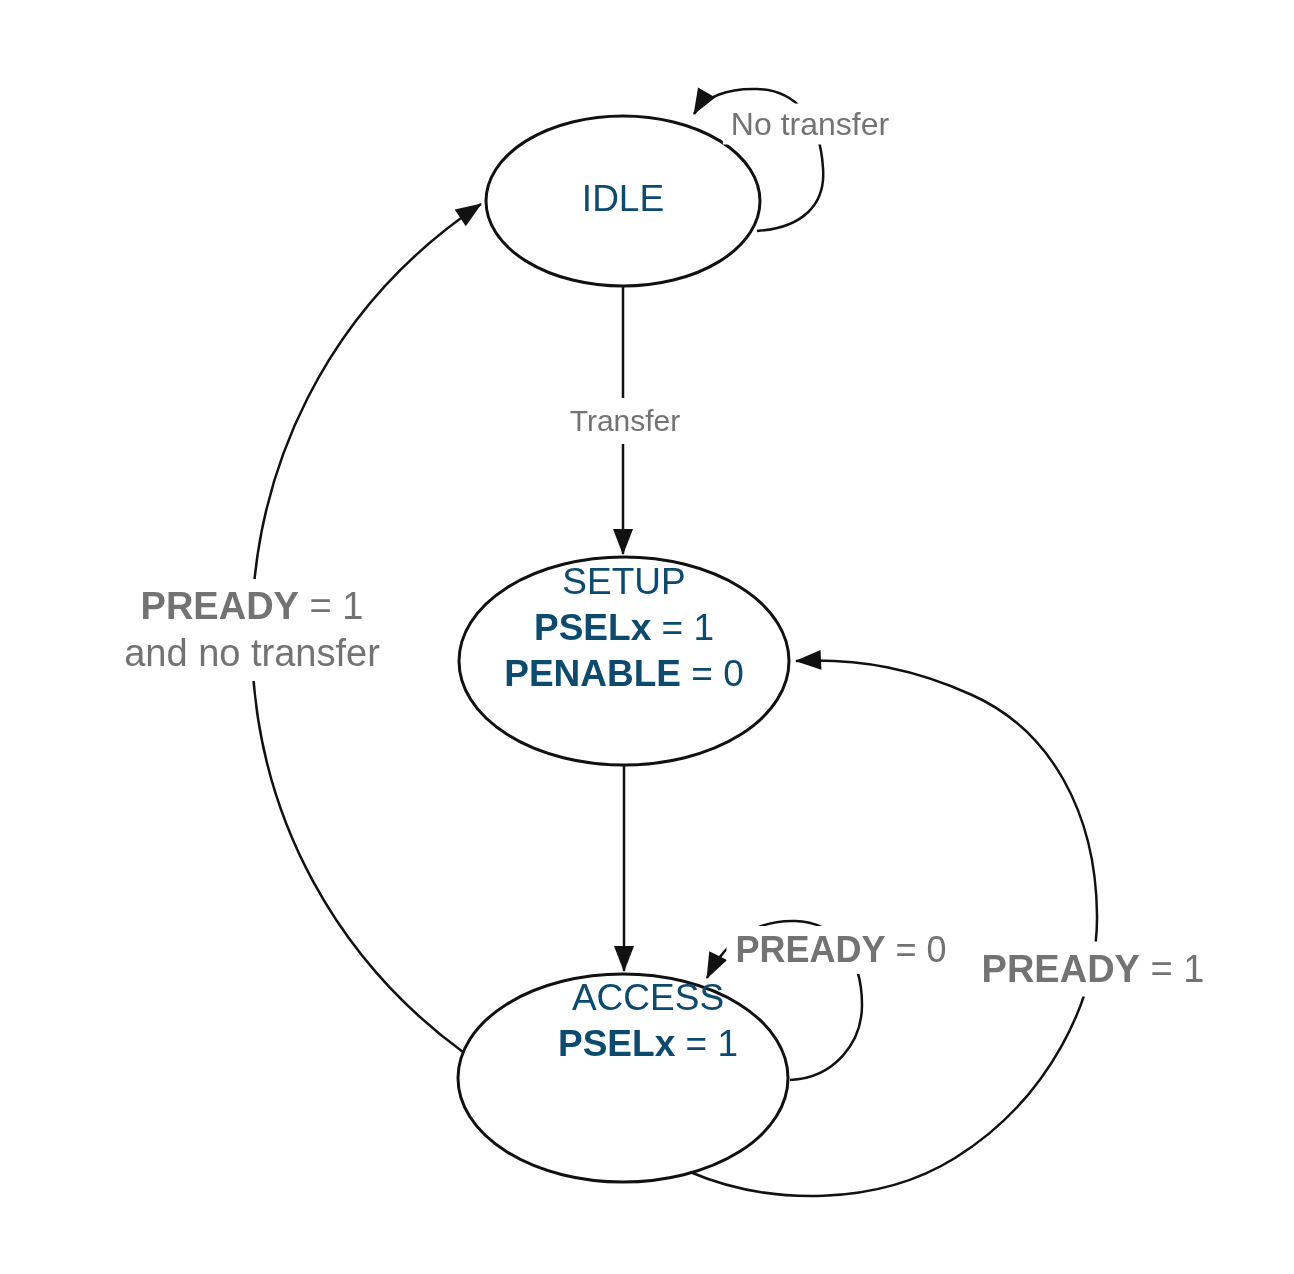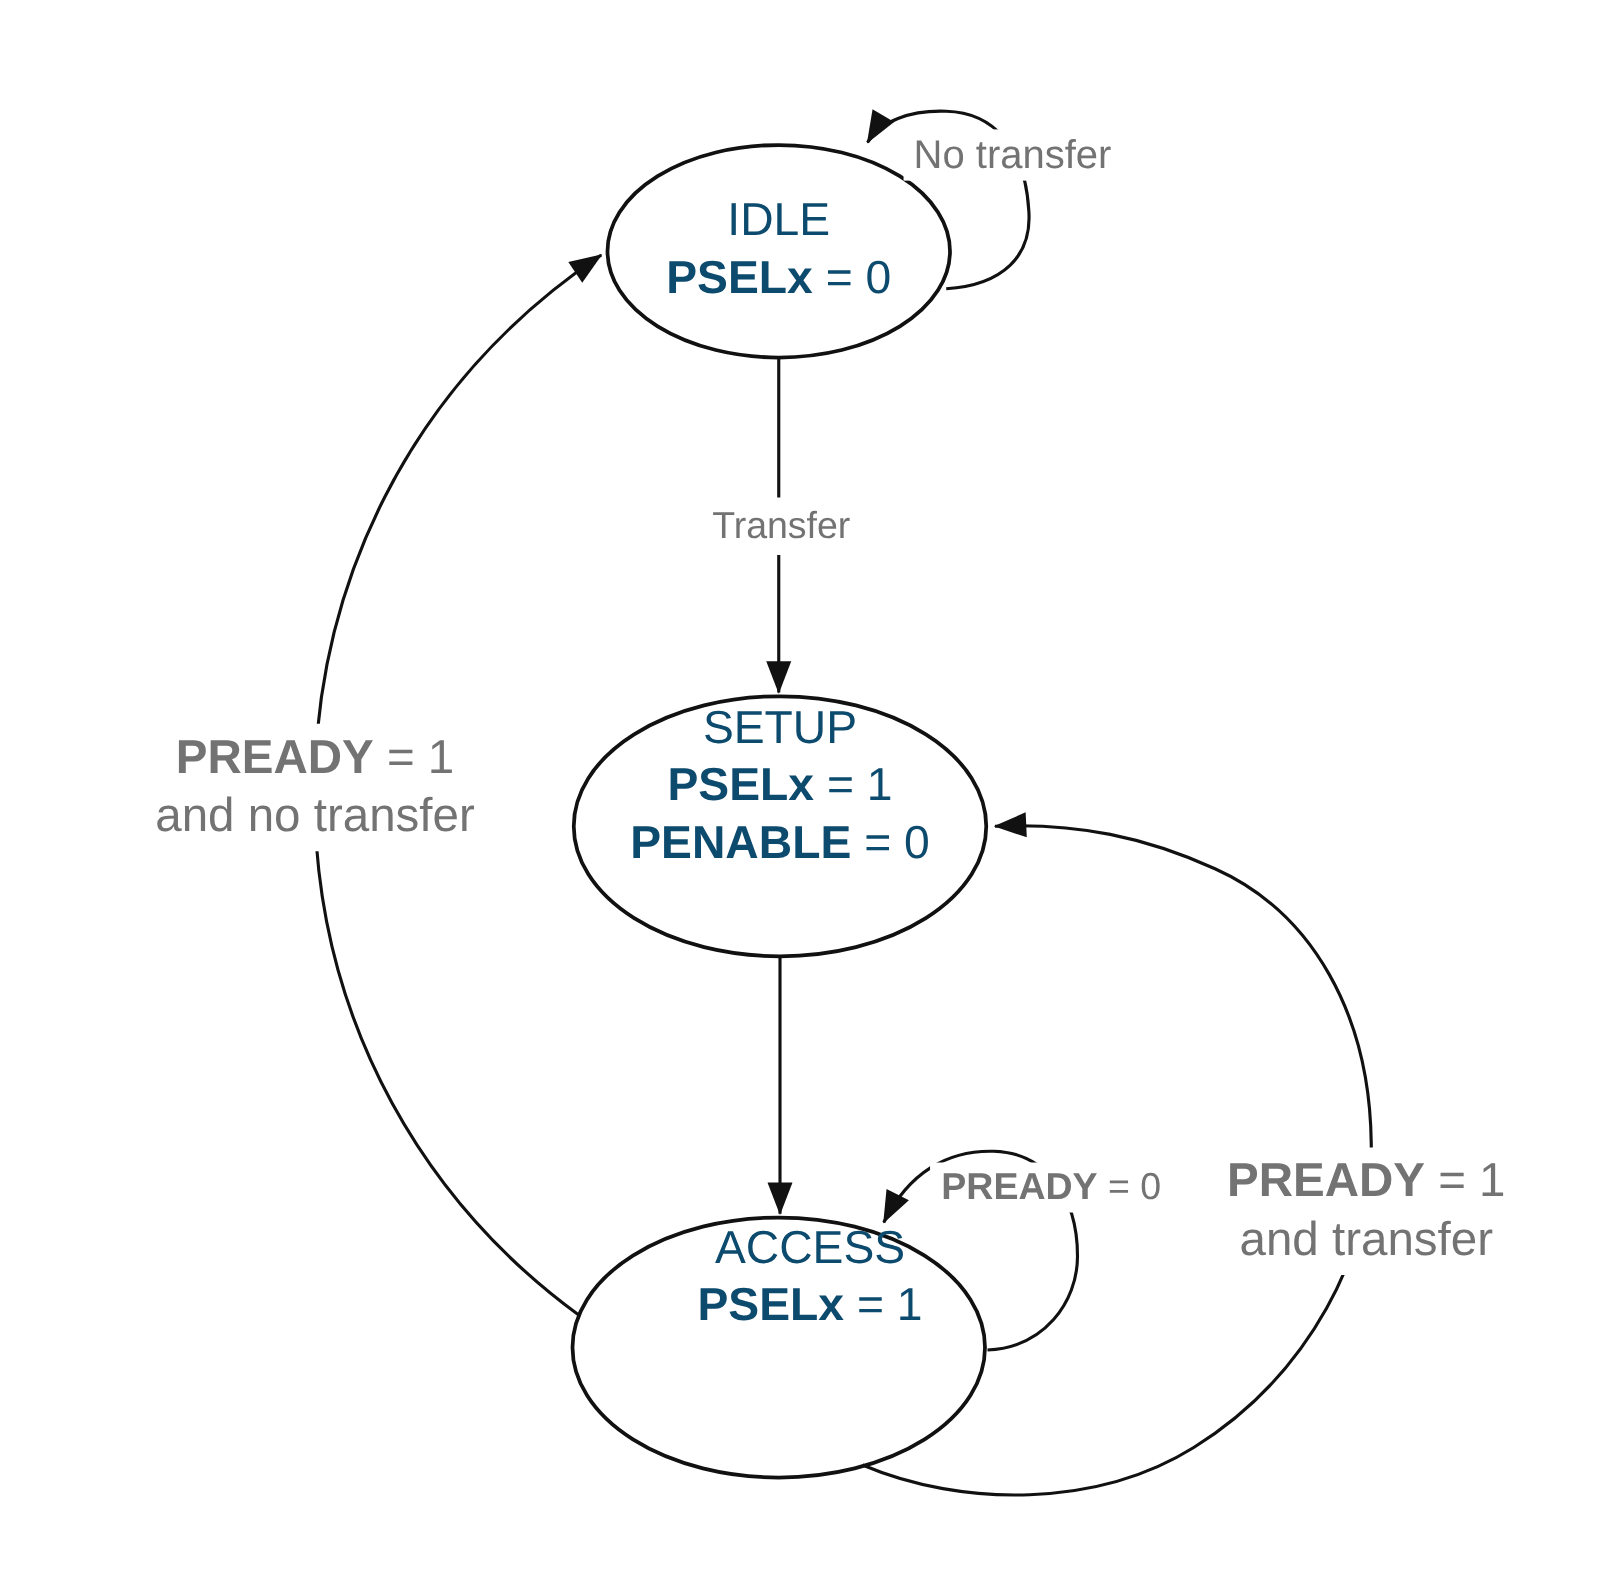--- a/index.html
+++ b/index.html
@@ -37,21 +37,21 @@
   .edge-label {
     position: absolute;
     transform: translate(-50%, -50%);
     text-align: center;
     white-space: nowrap;
     background: #ffffff;
     color: #737373;
   }
   .lbl-no-transfer { left: 810px; top: 124px; font-size: 32px; padding: 2px 8px; }
   .lbl-transfer    { left: 625px; top: 421px; font-size: 30px; padding: 6px 10px; }
-  .lbl-pready0     { left: 841px; top: 950px; font-size: 30px; padding: 3px 9px; }
+  .lbl-pready0     { left: 841px; top: 950px; font-size: 36px; padding: 3px 9px; }
   .lbl-access-idle {
     left: 252px; top: 630px;
     font-size: 38px; line-height: 47px; padding: 4px 12px;
   }
   .lbl-access-setup {
     left: 1093px; top: 969px;
     font-size: 38px; line-height: 47px; padding: 4px 12px;
   }
   .pos-idle   { left: 623px; top: 199px; }
   .pos-setup  { left: 624px; top: 628px; }
@@ -81,21 +81,20 @@
 
     <path d="M 790 1080 C 835 1078, 862 1042, 862 1005 C 862 955, 835 922, 795 921 C 758 920, 727 938, 707 978" fill="none" stroke="#111111" stroke-width="2.5" marker-end="url(#ah)"></path>
 
     <path d="M 463 1052 C 340 962, 258 822, 252 655 C 246 470, 330 305, 481 204" fill="none" stroke="#111111" stroke-width="2.5" marker-end="url(#ah)"></path>
 
     <path d="M 690 1172 C 770 1206, 878 1206, 955 1158 C 1048 1100, 1098 1000, 1097 915 C 1096 812, 1050 730, 972 695 C 917 670, 862 658, 796 661" fill="none" stroke="#111111" stroke-width="2.5" marker-end="url(#ah)"></path>
   </svg>
 
   <div class="state-label pos-idle">
     <div>IDLE</div>
-    <div><span class="b">PSELx</span><span> = 0</span></div>
   </div>
 
   <div class="state-label pos-setup">
     <div>SETUP</div>
     <div><span class="b">PSELx</span><span> = 1</span></div>
     <div><span class="b">PENABLE</span><span> = 0</span></div>
   </div>
 
   <div class="state-label pos-access">
     <div>ACCESS</div>
@@ -108,16 +107,15 @@
 
   <div class="edge-label lbl-pready0"><span class="b">PREADY</span><span> = 0</span></div>
 
   <div class="edge-label lbl-access-idle">
     <div><span class="b">PREADY</span><span> = 1</span></div>
     <div>and no transfer</div>
   </div>
 
   <div class="edge-label lbl-access-setup">
     <div><span class="b">PREADY</span><span> = 1</span></div>
-    <div>and transfer</div>
   </div>
 
 </div>
 
 </body></html>

